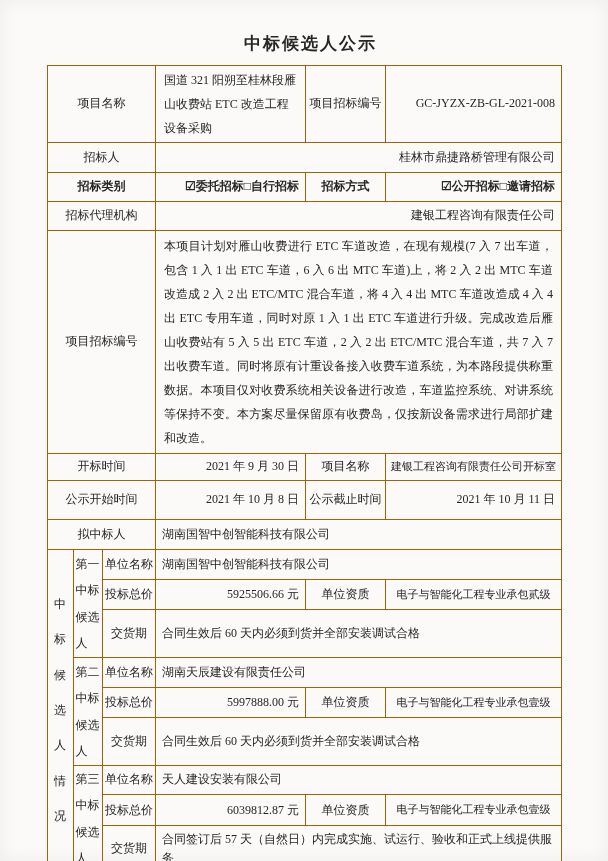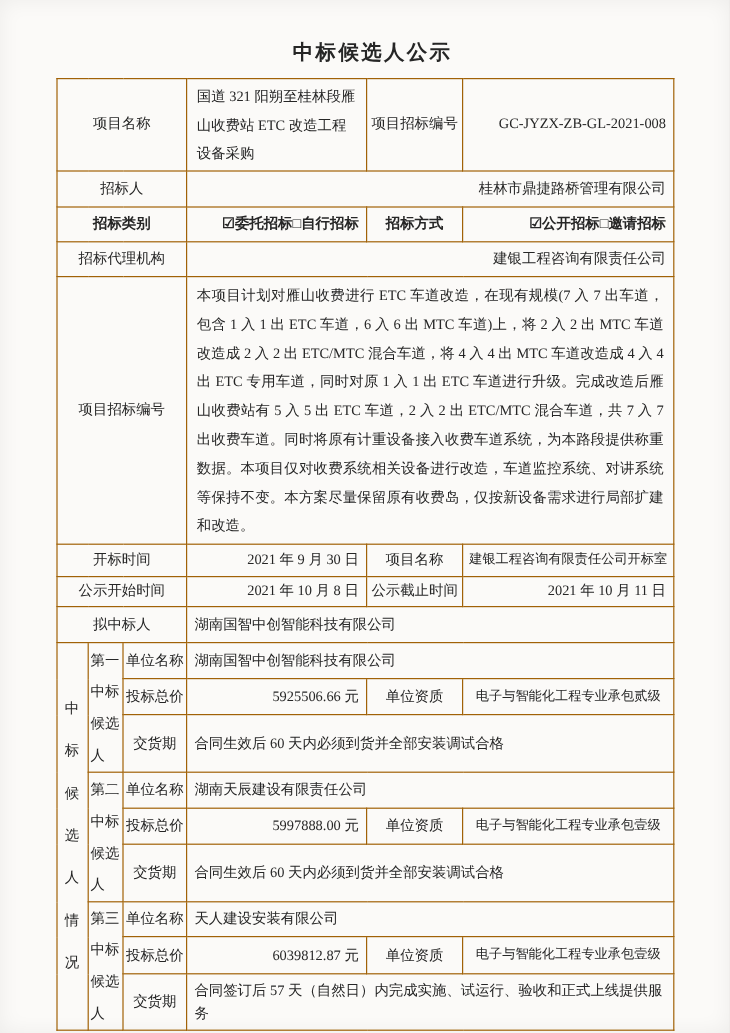--- a/index.html
+++ b/index.html
@@ -69,21 +69,21 @@
     line-height: 2.2;
     font-size: 12px;
   }
   
   .r-project  { height: 74px; }
   .r-tenderee { height: 30px; }
   .r-category { height: 29px; font-weight: bold; }
   .r-agency   { height: 29px; }
   .r-struct   { height: 172px; }
   .r-open     { height: 27px; }
-  .r-pub      { height: 25px; }
+  .r-pub      { height: 39px; }
   .r-winner   { height: 30px; }
   .r-cname1   { height: 30px; }
   .r-cprice1  { height: 30px; }
   .r-cdeliv1  { height: 48px; }
   .r-cname2   { height: 30px; }
   .r-cprice2  { height: 30px; }
   .r-cdeliv2  { height: 48px; }
   .r-cname3   { height: 29px; }
   .r-cprice3  { height: 31px; }
   .r-cdeliv3  { height: 46px; }

